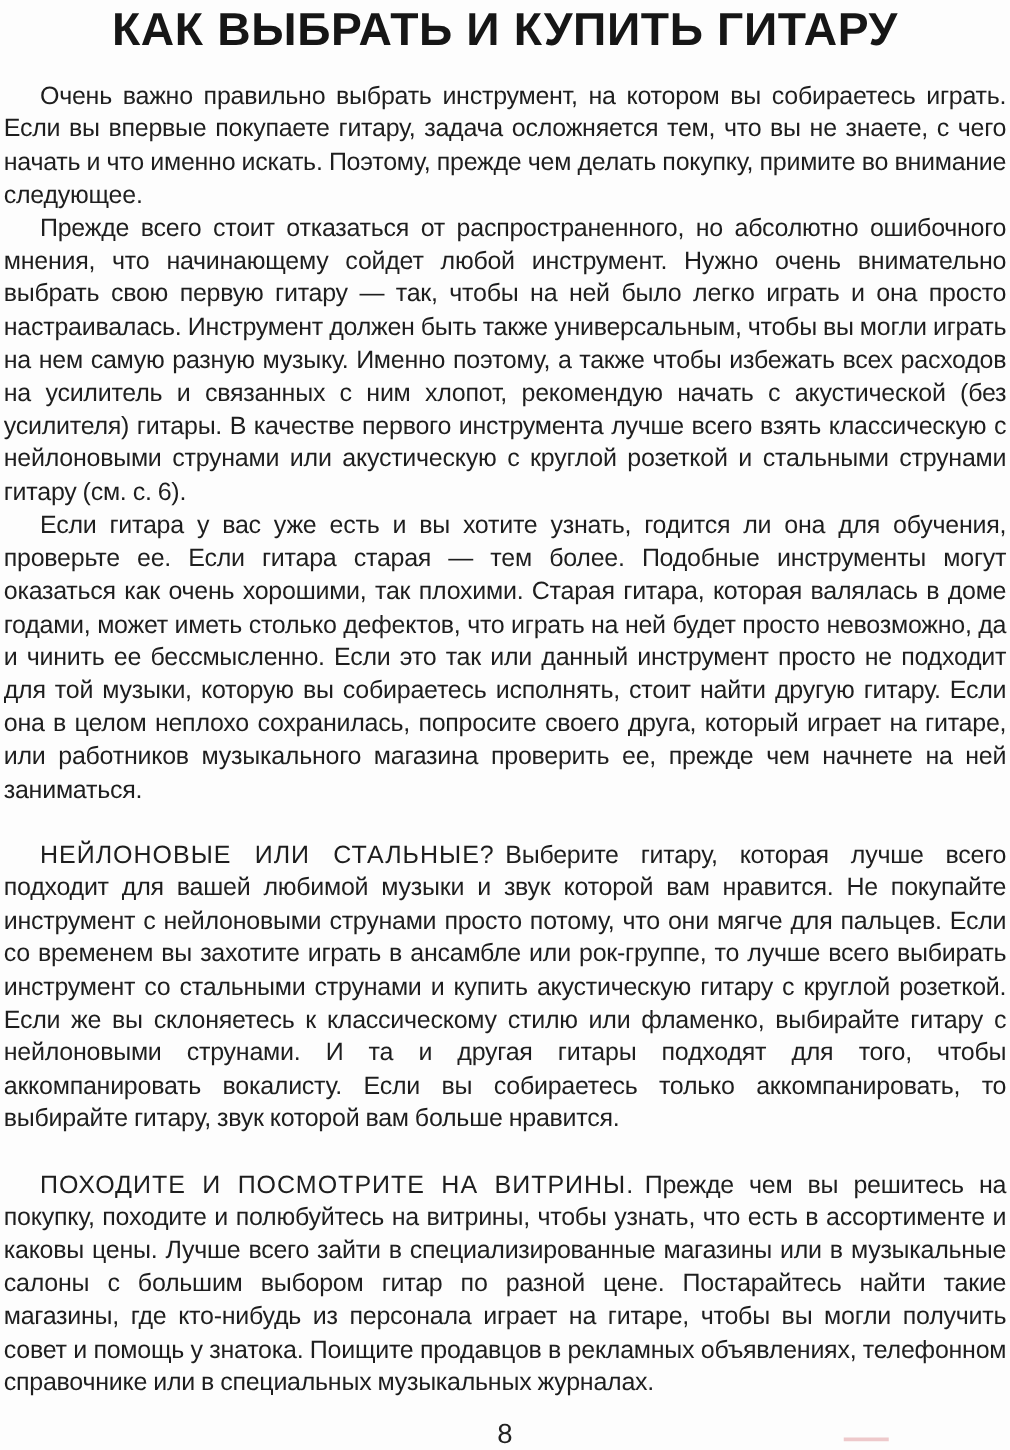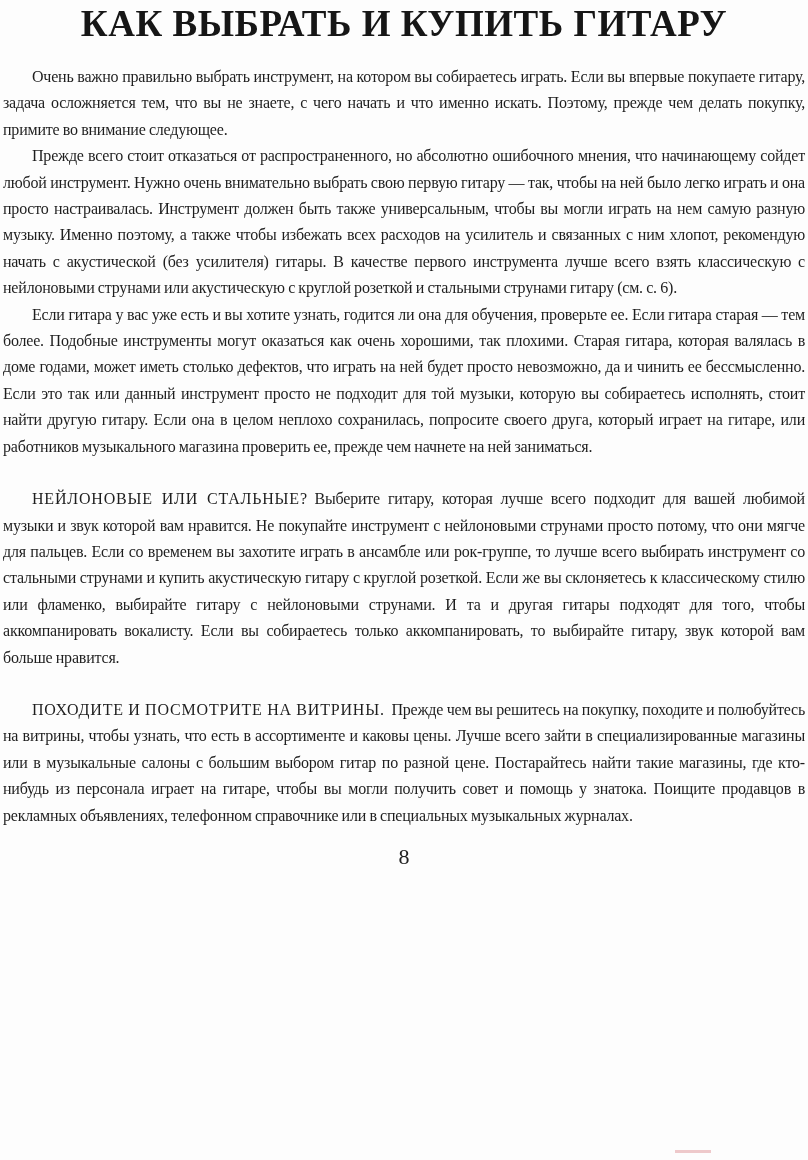--- a/index.html
+++ b/index.html
@@ -14,33 +14,33 @@
     background: var(--background);
     overflow: hidden;
   }
   .page {
     position: relative;
     width: 808px;
     height: 1160px;
     padding: 4px 3px 4px 3px;
     background: var(--background);
     color: var(--text);
-    font-family: Liberation Serif, serif;
+    font-family: Liberation Sans, sans-serif;
   }
   .title {
     font-size: 37px;
     line-height: 40px;
     font-weight: bold;
     text-align: center;
     letter-spacing: 0.5px;
     margin-bottom: 20px;
     color: #161616;
   }
   .para {
-    font-size: 16px;
+    font-size: 20px;
     line-height: 26.4px;
     text-align: justify;
     text-indent: 29px;
     letter-spacing: -0.2px;
     word-spacing: -0.5px;
     color: var(--text);
   }
   .para.section {
     margin-top: 26px;
   }

